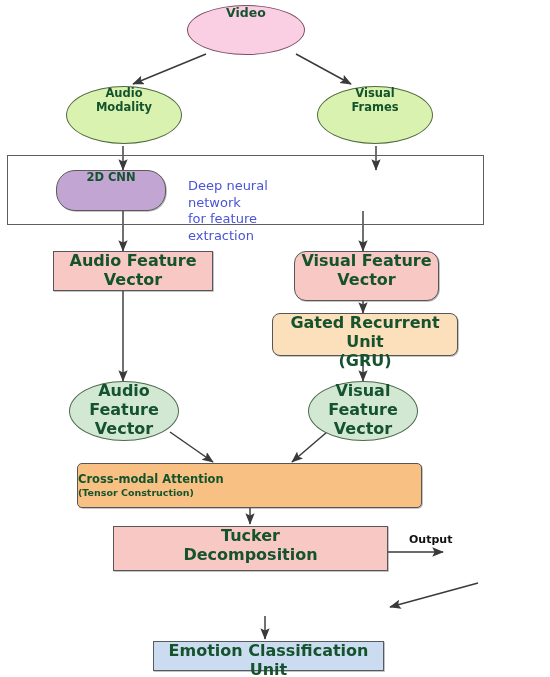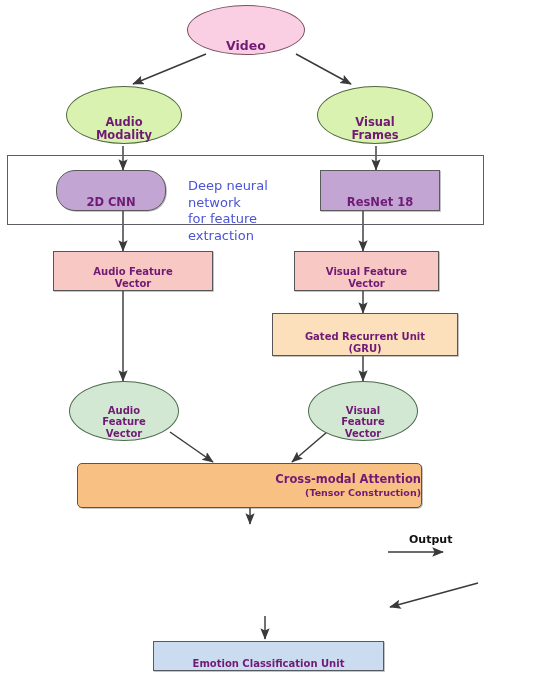--- a/index.html
+++ b/index.html
@@ -11,23 +11,23 @@
     position:relative;
     width:550px;height:677px;
     background:#ffffff;
     overflow:hidden;
   }
   svg#wires{position:absolute;left:0;top:0;width:550px;height:677px;pointer-events:none;}
 
   .node{
     position:absolute;
     box-sizing:border-box;
-    display:flex;align-items:flex-end;justify-content:center;
+    display:flex;align-items:flex-start;justify-content:center;
     text-align:center;
-    color:#701a75;
+    color:#14532d;
     font-weight:bold;
     line-height:1.18;
   }
   .rect{
     border:1.3px solid #565656;
     box-shadow:0.8px 0.8px 0 rgba(90,90,90,.45);
   }
   .ellipse{
     border-radius:50%;
     border:1.3px solid #4d4d4d;
@@ -56,25 +56,24 @@
     color:#111;
     font-weight:bold;
     font-size:11px;
     white-space:nowrap;
   }
   .sub{
     font-size:9.5px;
     font-weight:bold;
     display:block;
     margin-top:1px;
-    padding-left:27px;
   }
   .t13{font-size:12.5px;}
   .t12{font-size:11.5px;}
-  .t11{font-size:10px;}
+  .t11{font-size:16px;}
 </style>
 </head>
 <body>
 
 <div id="stage">
 
   <svg id="wires" viewBox="0 0 550 677">
     <defs>
       <marker id="ah" markerWidth="9" markerHeight="9" refX="7.4" refY="3.2" orient="auto" markerUnits="strokeWidth">
         <path d="M0,0 L8,3.2 L0,6.4 L1.6,3.2 z" fill="#3a3a3a"></path>
@@ -127,38 +126,35 @@
 
   <div class="node ellipse greenline t12" style="left:317px;top:86px;width:116px;height:58px;background:#d9f2b0;white-space:pre-line;">
     <span>Visual
 Frames</span>
   </div>
 
   <div class="node rect t12" style="left:56px;top:170px;width:110px;height:41px;background:#c3a5d4;border-color:#5b5b5b;border-radius:19px;">
     <span>2D CNN</span>
   </div>
 
-  <div class="node rect t12" style="left:320px;top:170px;width:120px;height:41px;background:#c3a5d4;border-color:#5b5b5b;">
-    <span>ResNet 18</span>
-  </div>
 
   <div class="note" style="left:188px;top:178px;width:128px;">Deep neural network
 for feature extraction</div>
 
   <div class="node rect t11" style="left:53px;top:251px;width:160px;height:40px;background:#f8c8c4;white-space:pre-line;">
     <span>Audio Feature
 Vector</span>
   </div>
 
-  <div class="node rect t11" style="left:294px;top:251px;width:145px;height:40px;background:#f8c8c4;white-space:pre-line;">
+  <div class="node rect t11" style="left:294px;top:251px;width:145px;height:50px;background:#f8c8c4;white-space:pre-line;border-radius:12px;">
     <span>Visual Feature
 Vector</span>
   </div>
 
-  <div class="node rect t11" style="left:272px;top:313px;width:186px;height:43px;background:#fcdfbb;white-space:pre-line;">
+  <div class="node rect t11" style="left:272px;top:313px;width:186px;height:43px;background:#fcdfbb;white-space:pre-line;border-radius:8px;">
     <span>Gated Recurrent Unit
 (GRU)</span>
   </div>
 
   <div class="node ellipse t11" style="left:69px;top:381px;width:110px;height:60px;background:#d3e8d3;border-color:#4d6b4d;white-space:pre-line;">
     <span>Audio
 Feature
 Vector</span>
   </div>
 
@@ -166,20 +162,24 @@
     <span>Visual
 Feature
 Vector</span>
   </div>
 
   <div class="node rect t12" style="left:77px;top:463px;width:345px;height:45px;background:#f8c183;border-radius:5px;flex-direction:column;">
     <span>Cross-modal Attention</span>
     <span class="sub">(Tensor Construction)</span>
   </div>
 
+  <div class="node rect t11" style="left:113px;top:526px;width:275px;height:45px;background:#f8c8c4;white-space:pre-line;">
+    <span>Tucker
+Decomposition</span>
+  </div>
 
   <div class="edge-label" style="left:409px;top:533px;">Output</div>
 
 
 
   <div class="node rect t11" style="left:153px;top:641px;width:231px;height:30px;background:#ccdcf0;border-color:#555a60;">
     <span>Emotion Classification Unit</span>
   </div>
 
 </div>

